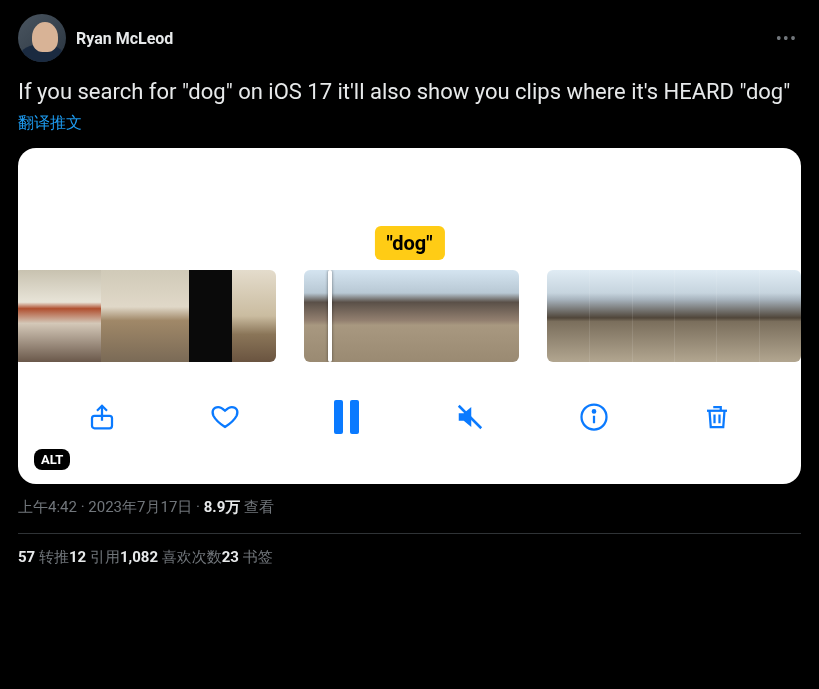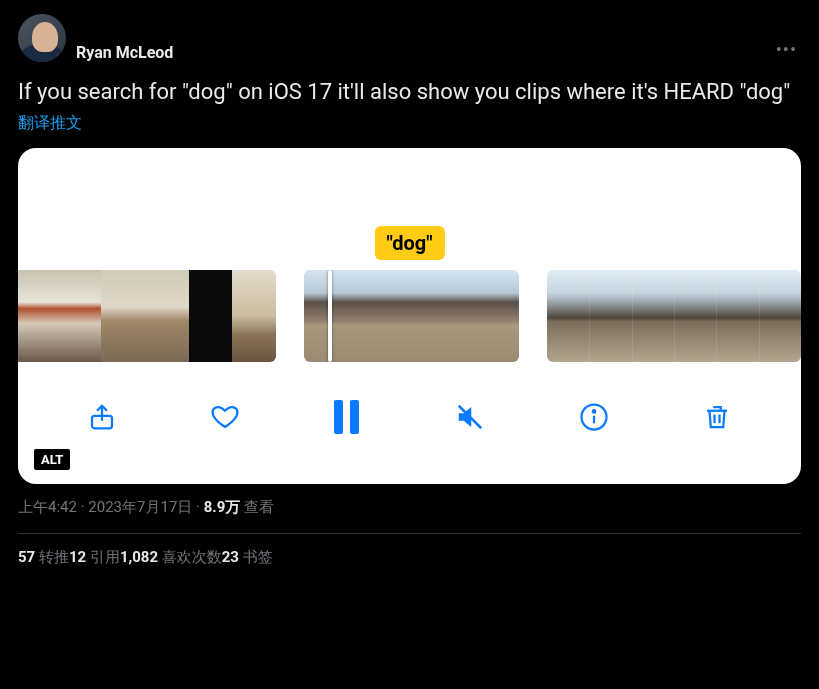--- a/index.html
+++ b/index.html
@@ -9,21 +9,21 @@
     font-family: -apple-system, BlinkMacSystemFont, "Segoe UI", Roboto, Helvetica, Arial, sans-serif;
     width: 819px;
     height: 689px;
     overflow: hidden;
   }
   .tweet {
     padding: 14px 18px 0 18px;
   }
   .header {
     display: flex;
-    align-items: flex-end;
+    align-items: center;
   }
   .avatar {
     width: 48px;
     height: 48px;
     border-radius: 50%;
     background: linear-gradient(135deg, #4a5560 0%, #2a3540 100%);
     flex-shrink: 0;
     overflow: hidden;
     position: relative;
   }
@@ -168,21 +168,21 @@
   .pause-icon span { width: 9px; background: #0a7aff; border-radius: 2px;}
   .alt-badge {
     position: absolute;
     left: 16px;
     bottom: 14px;
     background: #000;
     color: #fff;
     font-size: 13px;
     font-weight: 700;
     padding: 3px 7px;
-    border-radius: 2px;
+    border-radius: 8px;
     cursor: pointer;
   }
   .meta-line {
     color: #71767b;
     font-size: 15px;
     margin-top: 12px;
   }
   .meta-line .strong { color: #e7e9ea; font-weight: 700;}
   .divider {
     height: 1px;

